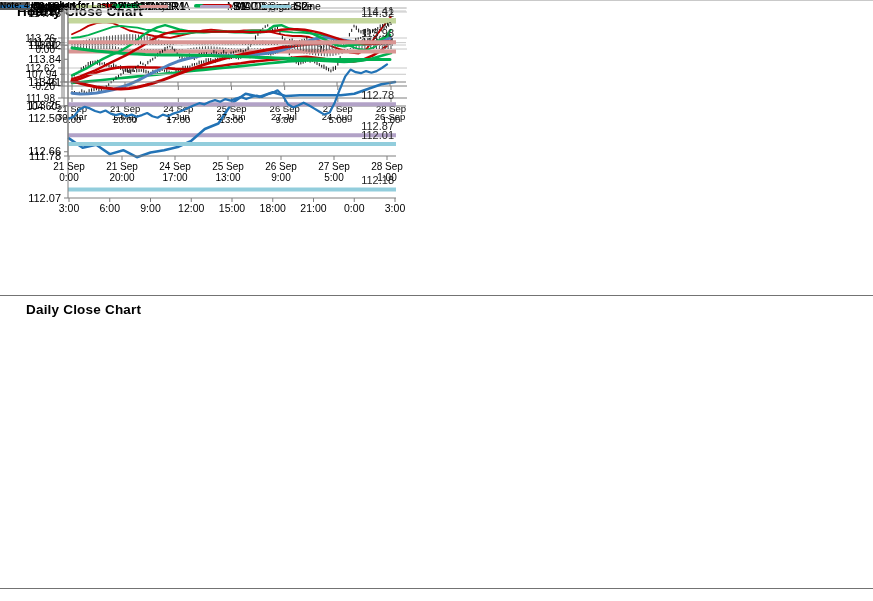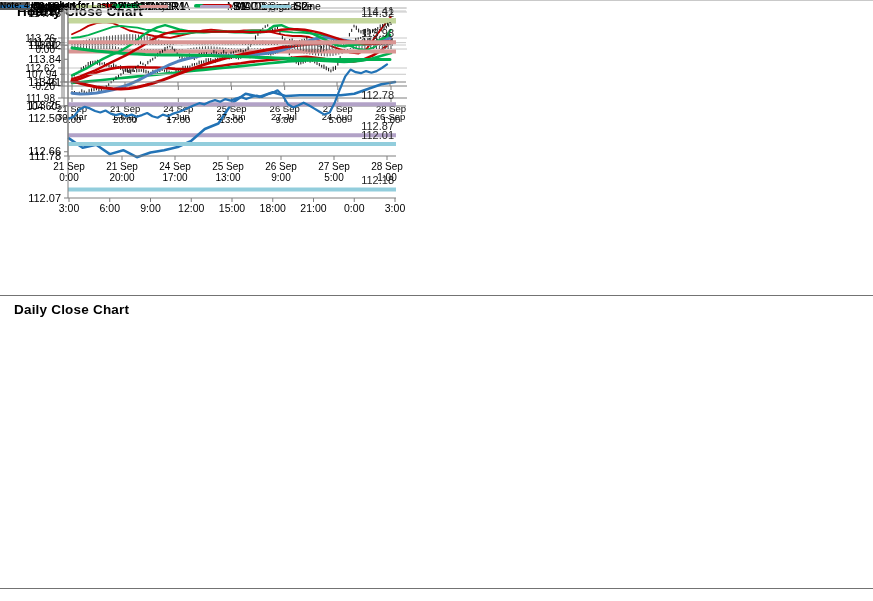--- a/index.html
+++ b/index.html
@@ -430,21 +430,21 @@
       </span>
       <span class="it">
         <span class="sw" style="background: rgb(146, 205, 220);"></span>
         <span>S2</span>
       </span>
     </div>
   <div id="n2" class="note">Note: 1 Hour Chart for Last 24 Hours</div>
 
   <div class="hr" style="top:295px"></div>
 
-  <div class="title" style="left:14px;top:302px">Daily Close Chart</div>
+  <div class="title" style="left:26px;top:302px">Daily Close Chart</div>
 
   <div id="l3" class="leg" style="gap:34px">
       <span class="it">
         <span class="sw" style="background: rgb(79, 129, 189);"></span>
         <span>40 Day</span>
       </span>
       <span class="it">
         <span class="sw" style="background: rgb(192, 0, 0);"></span>
         <span>50 Day</span>
       </span>

